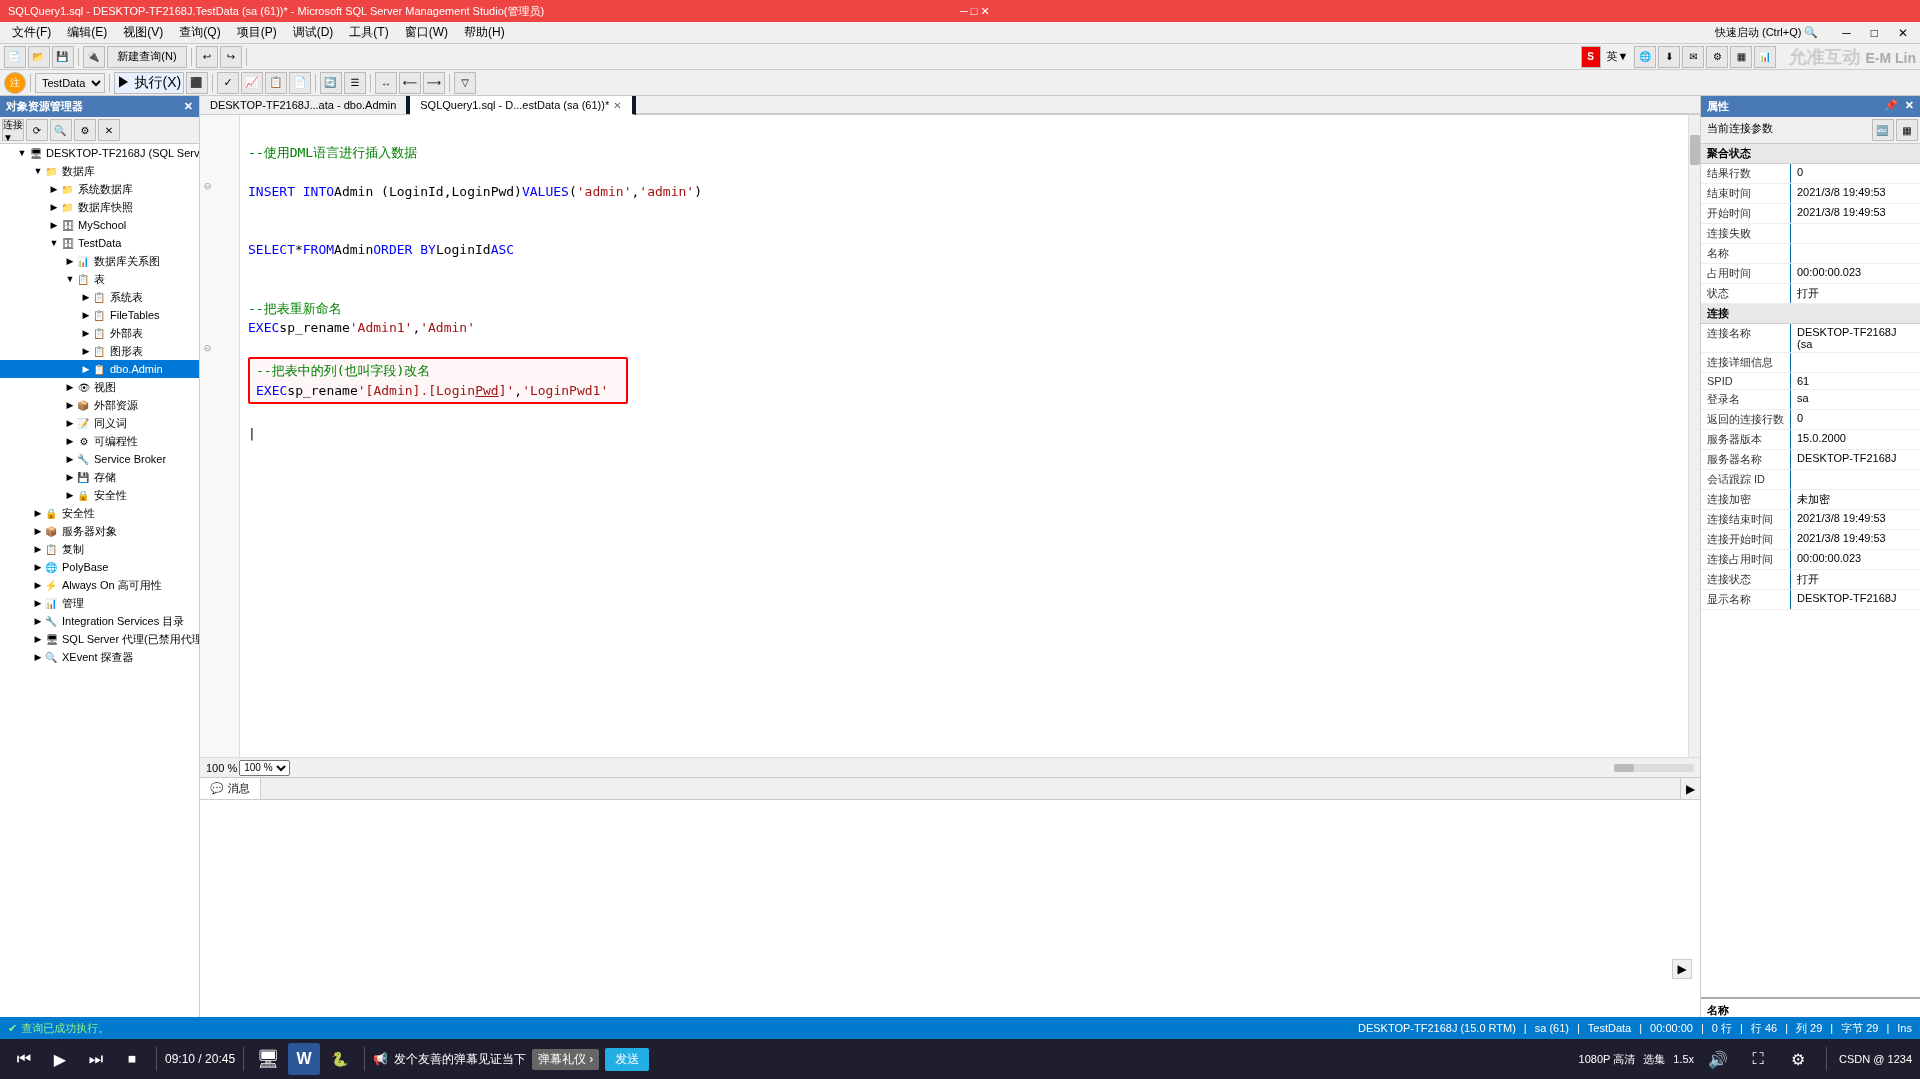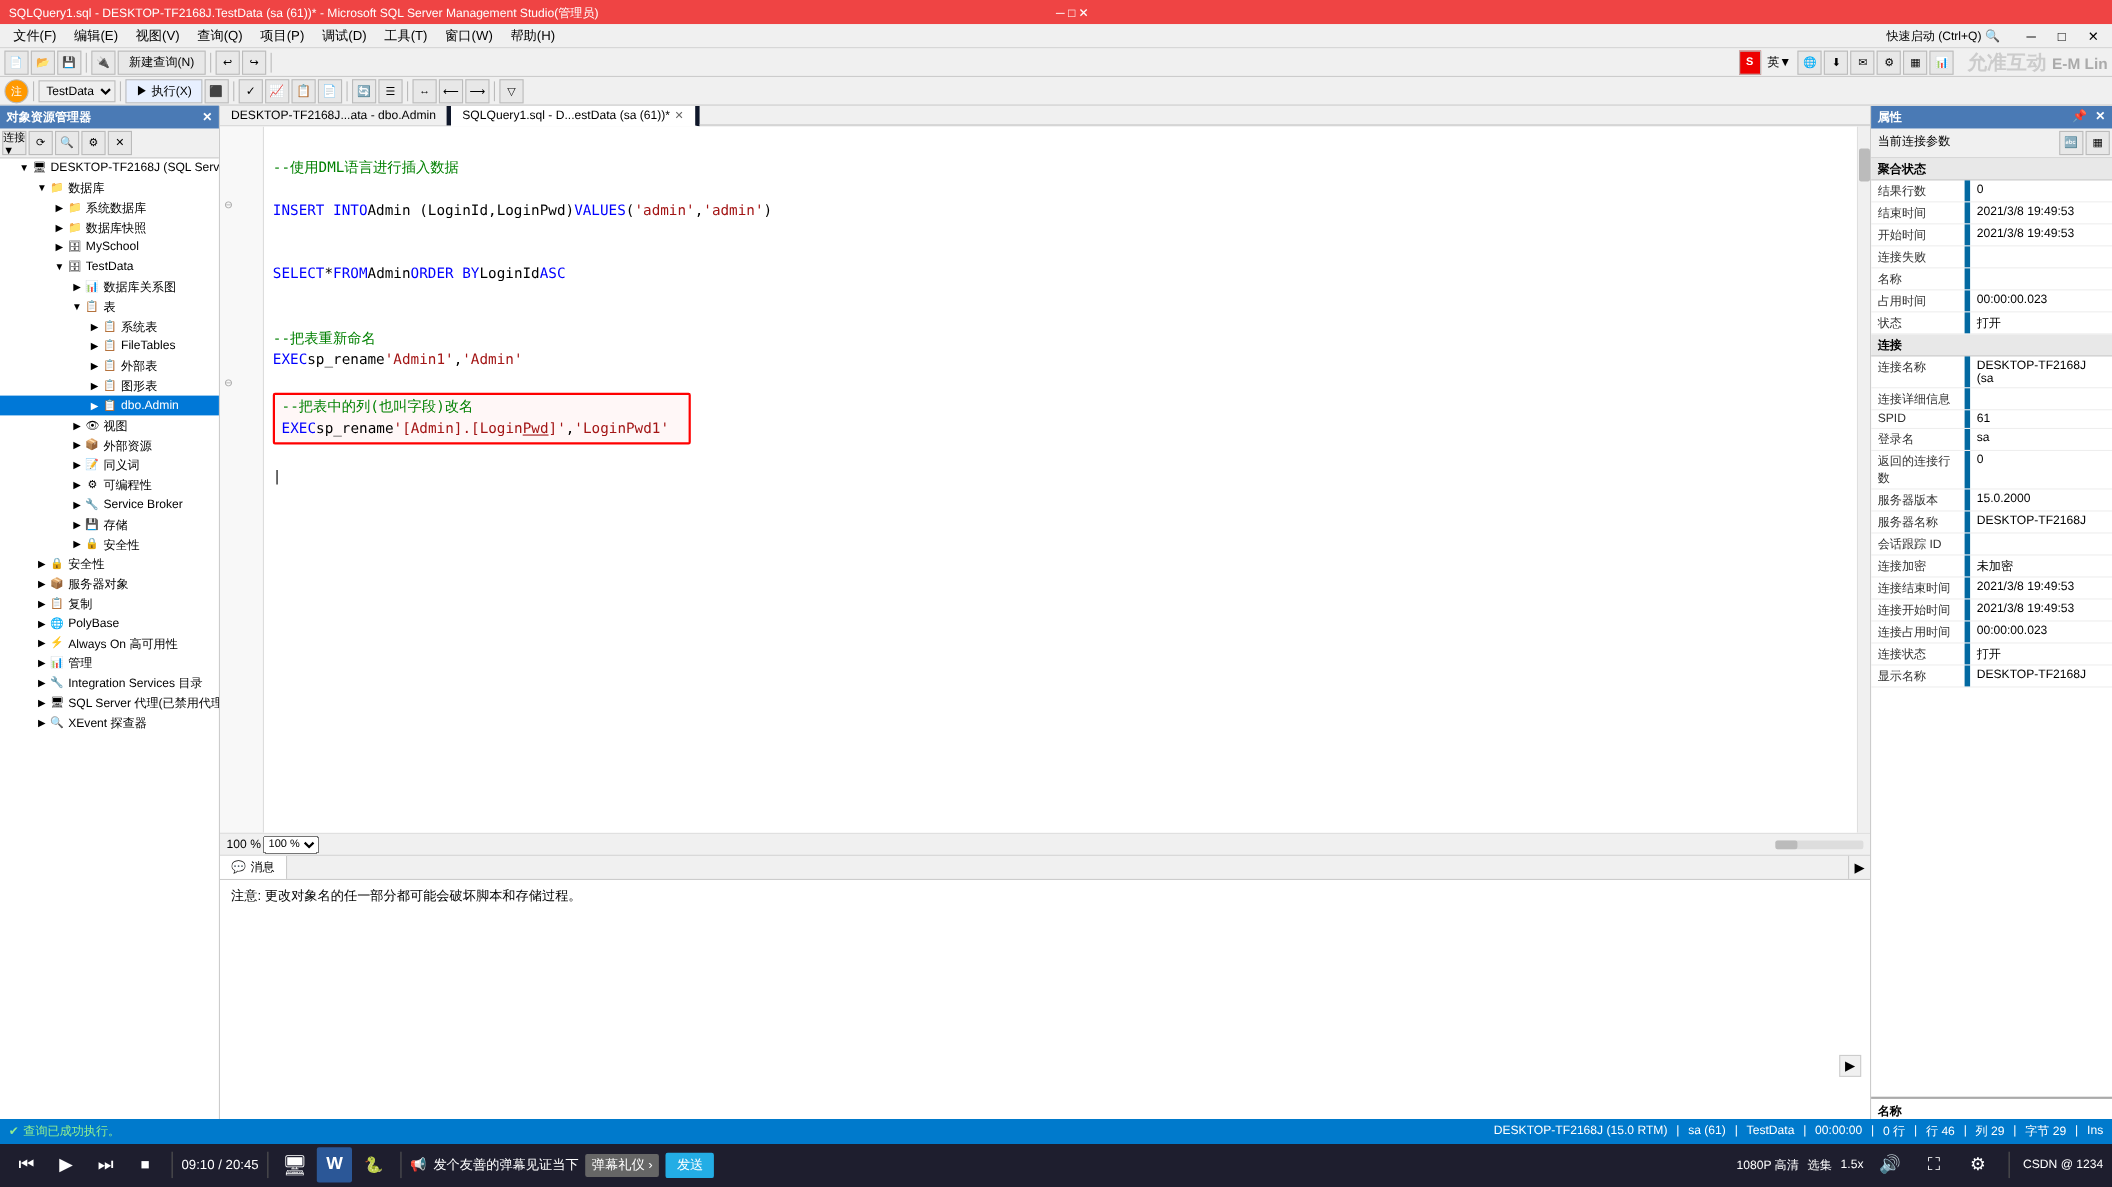--- a/index.html
+++ b/index.html
@@ -64,21 +64,21 @@
     #status-bar { height: 22px; background: #007acc; color: #fff; display: flex; align-items: center; padding: 0 8px; font-size: 11px; gap: 20px; }
     #status-bar .status-ok { color: #90ee90; display: flex; align-items: center; gap: 4px; }
 
     
     #properties { width: 220px; border-left: 1px solid #ccc; background: #fff; display: flex; flex-direction: column; font-size: 11px; }
     #prop-header { background: #4a7ab5; color: #fff; padding: 3px 6px; font-weight: bold; display: flex; justify-content: space-between; }
     #prop-toolbar { background: #f0f0f0; padding: 2px; border-bottom: 1px solid #ccc; display: flex; gap: 2px; }
     #prop-content { flex: 1; overflow-y: auto; }
     .prop-section { background: #e8e8e8; padding: 2px 6px; font-weight: bold; border-bottom: 1px solid #ccc; }
     .prop-row { display: flex; border-bottom: 1px solid #eee; }
-    .prop-key { width: 90px; padding: 2px 6px; color: #333; border-right: 5px solid #0369a1; flex-shrink: 0; }
+    .prop-key { width: 90px; padding: 2px 6px; color: #333; border-right: 1px solid #0369a1; flex-shrink: 0; }
     .prop-val { padding: 2px 6px; color: #000; flex: 1; }
     #prop-desc { height: 60px; border-top: 1px solid #ccc; padding: 4px 6px; }
 
     
     #taskbar { position: fixed; bottom: 0; left: 0; width: 1920px; height: 40px; background: #1e1e2e; display: flex; align-items: center; padding: 0 8px; gap: 4px; }
     .taskbar-btn { width: 32px; height: 32px; display: flex; align-items: center; justify-content: center; cursor: pointer; color: #fff; font-size: 16px; }
     .taskbar-sep { width: 1px; height: 24px; background: #555; margin: 0 4px; }
     #taskbar-right { margin-left: auto; display: flex; align-items: center; gap: 8px; color: #fff; font-size: 11px; }
 
     
@@ -134,21 +134,21 @@
   <span style="font-size:18px;font-weight:bold;color:#ccc;margin-left:10px;">允准互动 <span style="color:#aaa;font-size:14px;">E-M Lin</span></span>
 </div>
 
 <div id="toolbar2">
   <div class="toolbar-btn" style="border-radius:50%;background:#f90;color:#fff;">注</div>
   <div class="toolbar-sep"></div>
   <select class="toolbar-dropdown">
     <option>TestData</option>
   </select>
   <div class="toolbar-sep"></div>
-  <div class="toolbar-btn" style="width:70px;font-size:11px; background:#e8f0ff;">▶ 执行(X)</div>
+  <div class="toolbar-btn" style="width:70px;font-size:14px; background:#e8f0ff;">▶ 执行(X)</div>
   <div class="toolbar-btn">⬛</div>
   <div class="toolbar-sep"></div>
   <div class="toolbar-btn" style="font-size:11px;">✓</div>
   <div class="toolbar-btn" style="font-size:11px;">📈</div>
   <div class="toolbar-btn" style="font-size:11px;">📋</div>
   <div class="toolbar-btn" style="font-size:11px;">📄</div>
   <div class="toolbar-sep"></div>
   <div class="toolbar-btn">🔄</div>
   <div class="toolbar-btn">☰</div>
   <div class="toolbar-sep"></div>
@@ -552,21 +552,20 @@
       <div id="results-tabs">
         <div class="result-tab active">
           <span>💬</span>
           <span>消息</span>
         </div>
         <span style="flex:1;"></span>
 
         <div style="width:20px;display:flex;align-items:center;justify-content:center;border-left:1px solid #ccc;">▶</div>
       </div>
       <div id="results-content">
-        <div class="msg-line">注意: 更改对象名的任一部分都可能会破坏脚本和存储过程。</div>
         <div class="msg-line">&nbsp;</div>
       </div>
 
       <div style="height:12px;background:#f0f0f0;border-top:1px solid #ddd;"></div>
 
       <div style="height:20px;background:#f0f0f0;border-top:1px solid #ddd;display:flex;align-items:center;padding:0 6px;font-size:11px;">
         <span>100 % </span>
         <select style="font-size:10px;height:16px;margin-left:2px;"><option>100 %</option></select>
       </div>
     </div>

